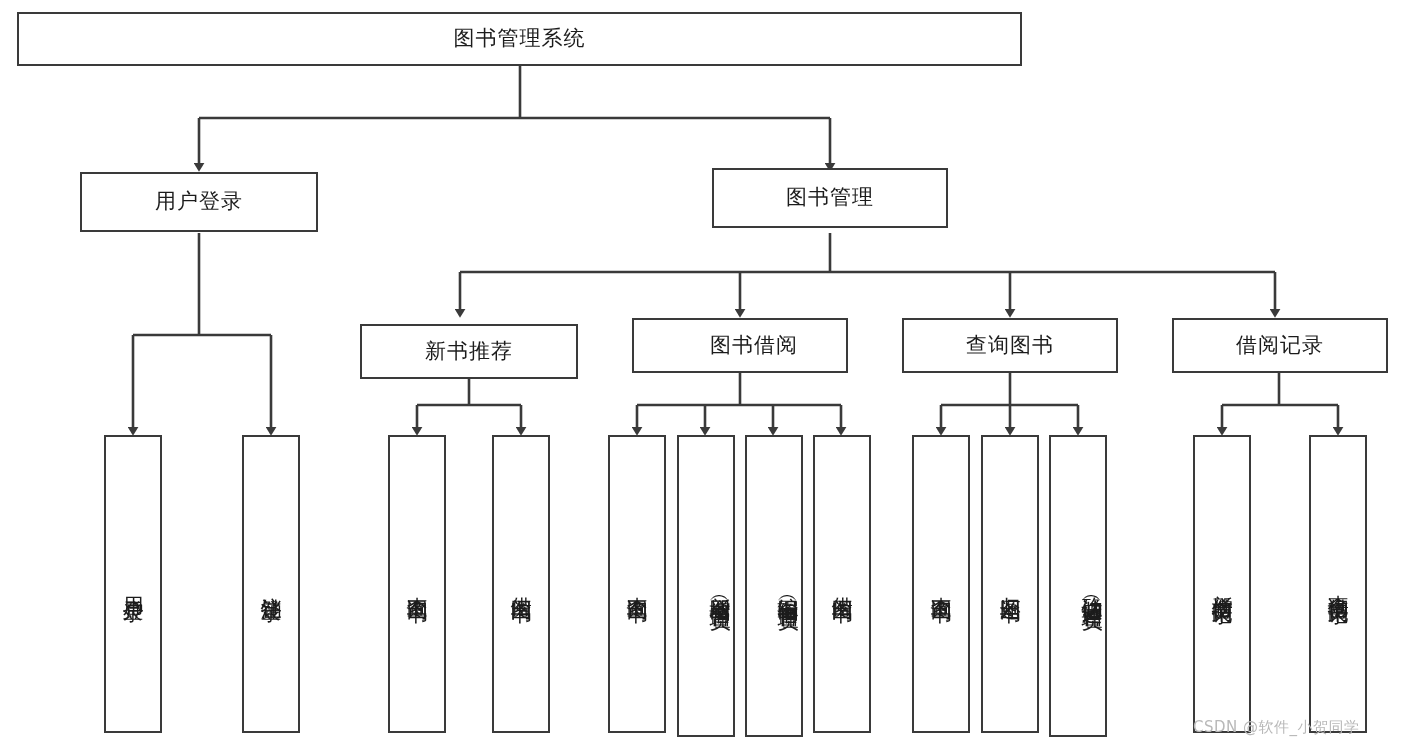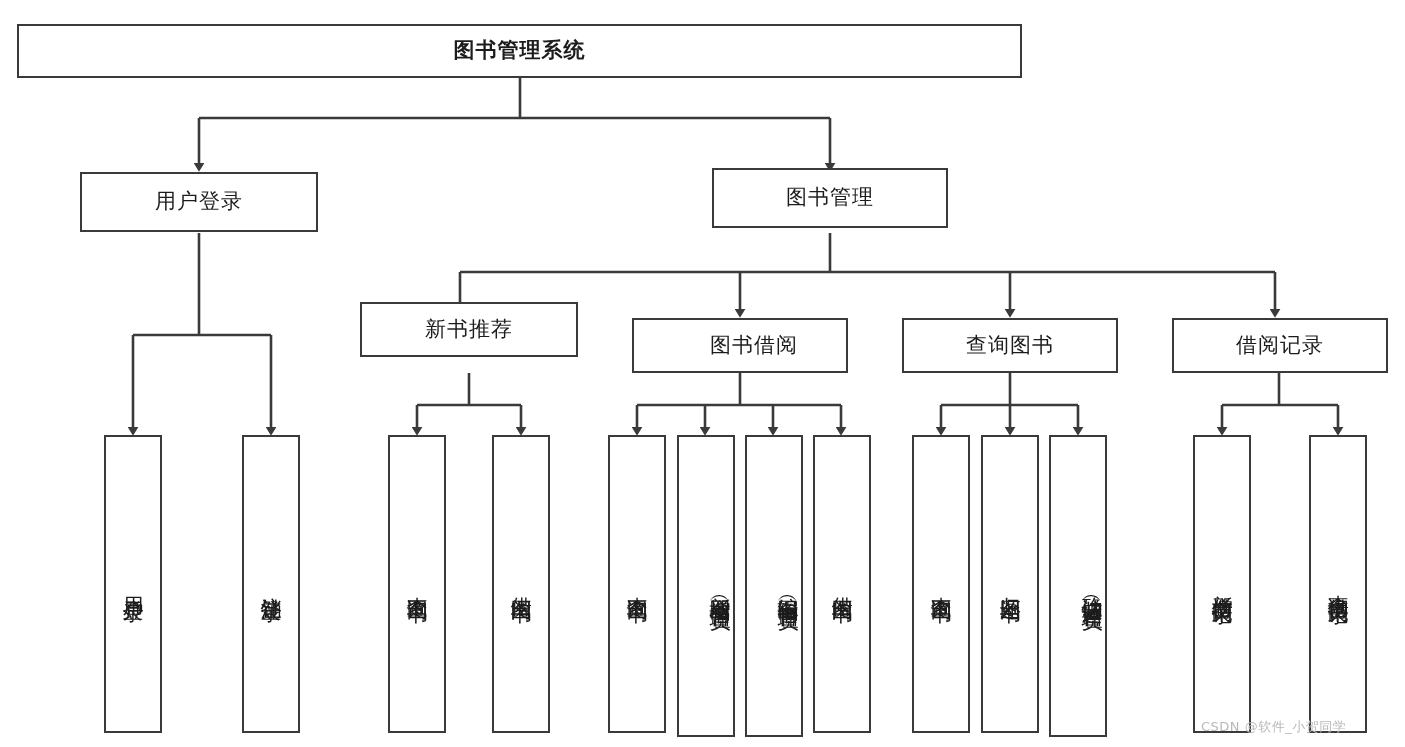--- a/index.html
+++ b/index.html
@@ -53,24 +53,23 @@
   .node.vert.centered {
     align-items: center;
     padding-top: 0;
   }
   .node .lbl {
     display: block;
   }
   .watermark {
     position: absolute;
     color: #b9b9b9;
-    font-size: 13px;
+    font-size: 15px;
     letter-spacing: 0.5px;
     white-space: nowrap;
-    margin-left: 8px;
   }
 </style>
 </head>
 <body>
 
 <div id="canvas">
 
   <svg class="wires" viewBox="0 0 1405 747" xmlns="http://www.w3.org/2000/svg">
     <defs>
       <marker id="arrow" markerWidth="9" markerHeight="11" refX="1.2" refY="5.5" orient="auto" markerUnits="userSpaceOnUse">
@@ -117,33 +116,33 @@
       <path d="M1010,405 L1010,428" marker-end="url(#arrow)"></path>
       <path d="M1078,405 L1078,428" marker-end="url(#arrow)"></path>
 
       <path d="M1279,373 L1279,405"></path>
       <path d="M1222,405 L1338,405"></path>
       <path d="M1222,405 L1222,428" marker-end="url(#arrow)"></path>
       <path d="M1338,405 L1338,428" marker-end="url(#arrow)"></path>
     </g>
   </svg>
 
-  <div class="node horiz" style="left:17px; top:24px; width:1005px; height:54px;font-weight:bold;">
+  <div class="node horiz" style="left:17px; top:12px; width:1005px; height:54px;">
     <span class="lbl">图书管理系统</span>
   </div>
 
   <div class="node horiz" style="left:80px; top:172px; width:238px; height:60px;">
     <span class="lbl">用户登录</span>
   </div>
 
   <div class="node horiz" style="left:712px; top:168px; width:236px; height:60px;">
     <span class="lbl">图书管理</span>
   </div>
 
-  <div class="node horiz" style="left:360px; top:302px; width:218px; height:55px;">
+  <div class="node horiz" style="left:360px; top:324px; width:218px; height:55px;">
     <span class="lbl">新书推荐</span>
   </div>
 
   <div class="node horiz" style="left:632px; top:318px; width:216px; height:55px;padding-left:28px;">
     <span class="lbl">图书借阅</span>
   </div>
 
   <div class="node horiz" style="left:902px; top:318px; width:216px; height:55px;">
     <span class="lbl">查询图书</span>
   </div>

